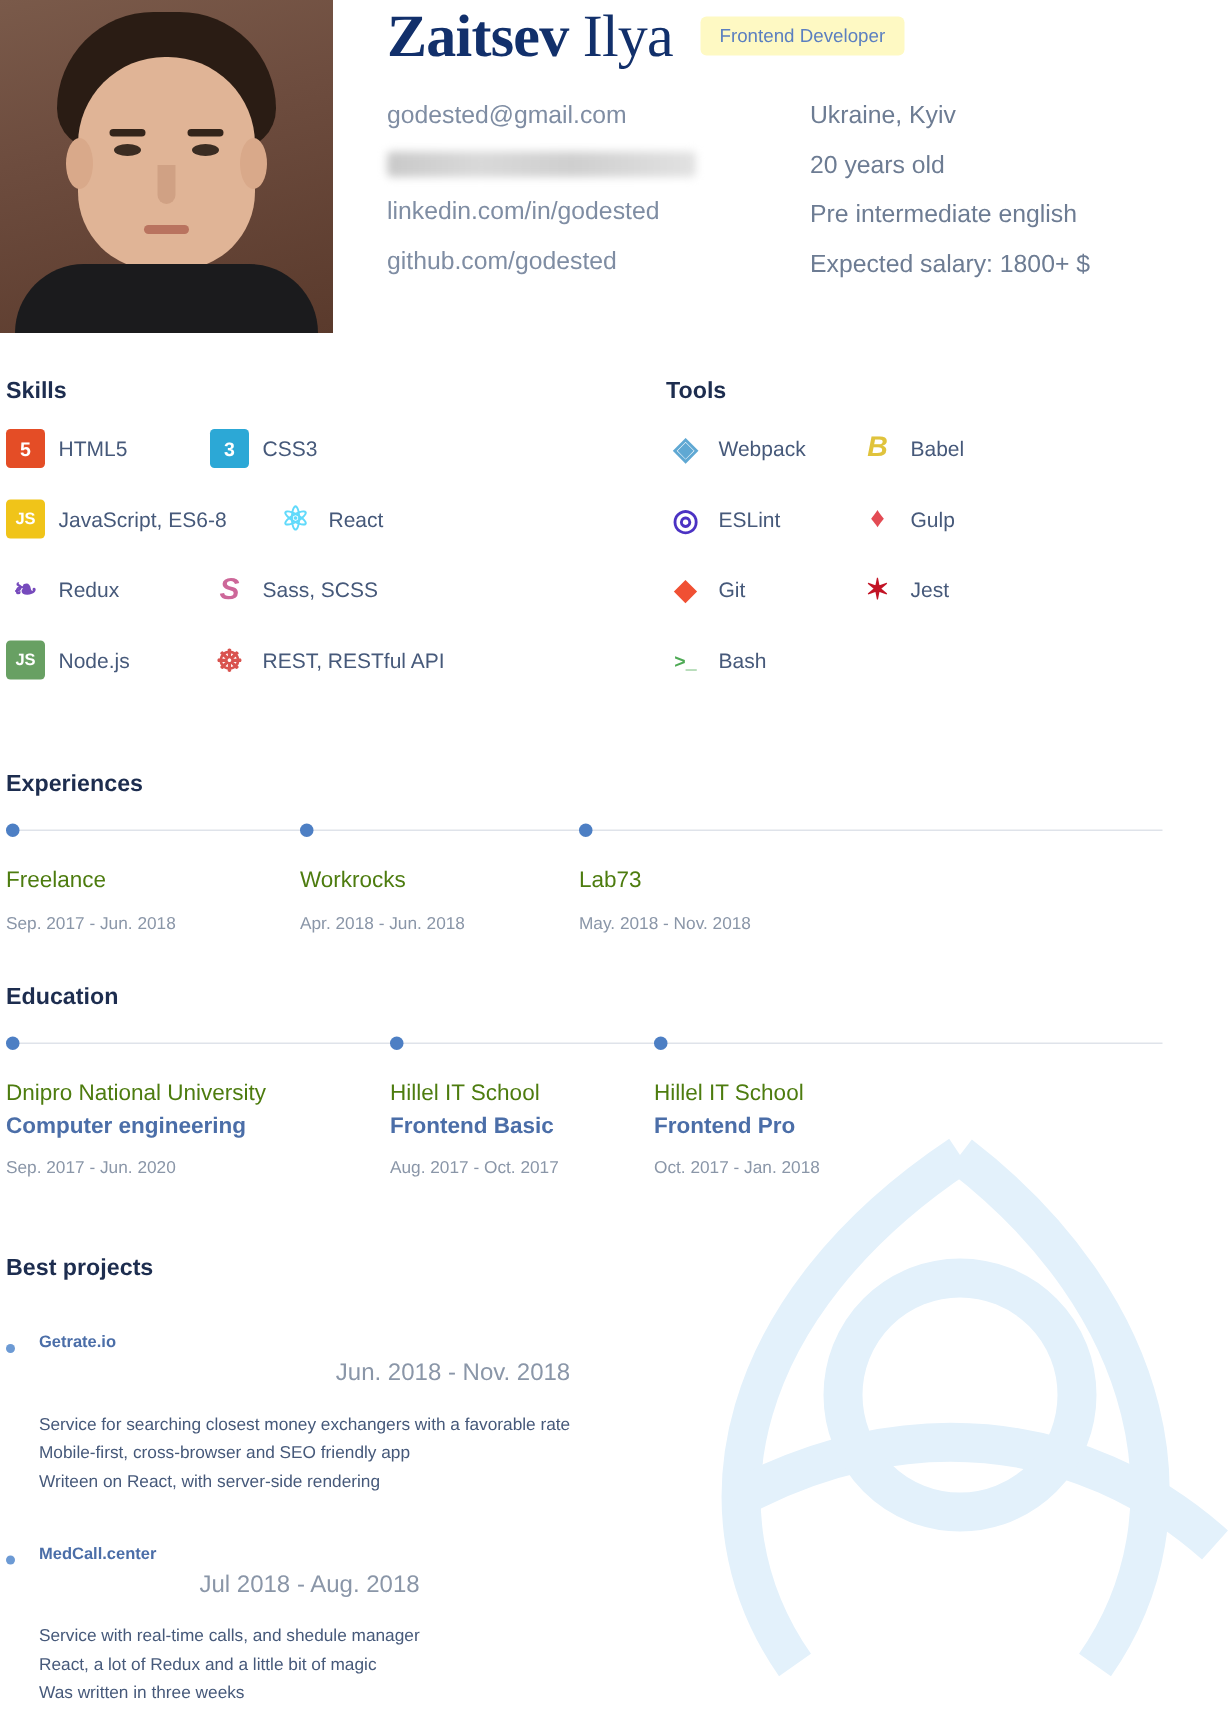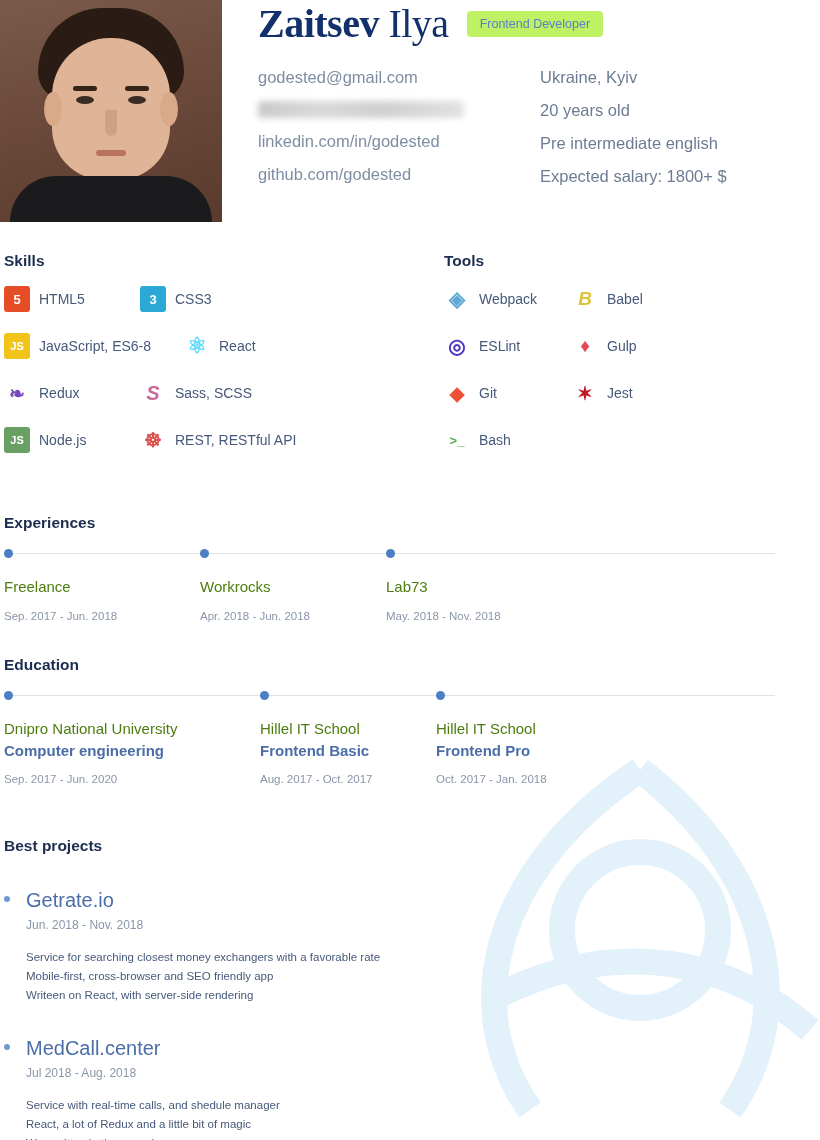--- a/index.html
+++ b/index.html
@@ -55,21 +55,21 @@
   .header-right { flex: 1; padding-left: 36px; padding-top: 2px; }
   .name-row { display: flex; align-items: center; gap: 18px; }
   .name {
     font-family: "Liberation Serif", serif;
     font-size: 40px; font-weight: 700; color: #12306b;
     letter-spacing: -0.5px; line-height: 1.1;
   }
   .name .last { font-weight: 700; margin-top: 32px; }
   .name .first { font-weight: 400; text-align: right; }
   .role-badge {
-    background: #bef264; color: #5b7fc0;
+    background: #fef9c3; color: #5b7fc0;
     font-size: 12.5px; padding: 6px 13px; border-radius: 4px;
     white-space: nowrap;
   }
   .contacts { display: flex; margin-top: 22px; }
   .contacts-col { width: 282px; }
   .contact-line {
     font-size: 16.5px; color: #7f8da3; margin-bottom: 14px;
     font-family: "Liberation Sans", sans-serif; font-weight: 300;
   }
   .contact-line.blurred {
@@ -114,22 +114,22 @@
     background: #4d7fc4; position: absolute; top: 1px; left: 0;
   }
   .tl-title { font-size: 15px; color: #4d7c0f; font-weight: 400; margin-top: 28px; line-height: 1.45; }
   .tl-sub   { font-size: 15px; color: #4b6ea8; font-weight: 600; line-height: 1.45; }
   .tl-date  { font-size: 11.5px; color: #8a96a8; margin-top: 12px; }
 
   
   .proj { display: flex; margin-bottom: 26px; }
   .proj-bullet { width: 22px; flex: 0 0 22px; padding-top: 7px; }
   .proj-bullet span { display:block; width:6px;height:6px;border-radius:50%;background:#6c9ad4; }
-  .proj-name { font-size: 20px; font-weight: 400; color: #4b6ea8; }
-  .proj-date { font-size: 12px; color: #8a96a8; margin-top: 6px; }
+  .proj-name { font-size: 11px; font-weight: 700; color: #4b6ea8; }
+  .proj-date { font-size: 16px; color: #8a96a8; margin-top: 6px; text-align: right; }
   .proj-desc { font-size: 11.5px; color: #46597a; margin-top: 16px; line-height: 1.65; }
 
   .mt40 { margin-top: 40px; }
   .mt34 { margin-top: 34px; }
 </style>
 </head>
 <body>
 
 <div class="page">
 

